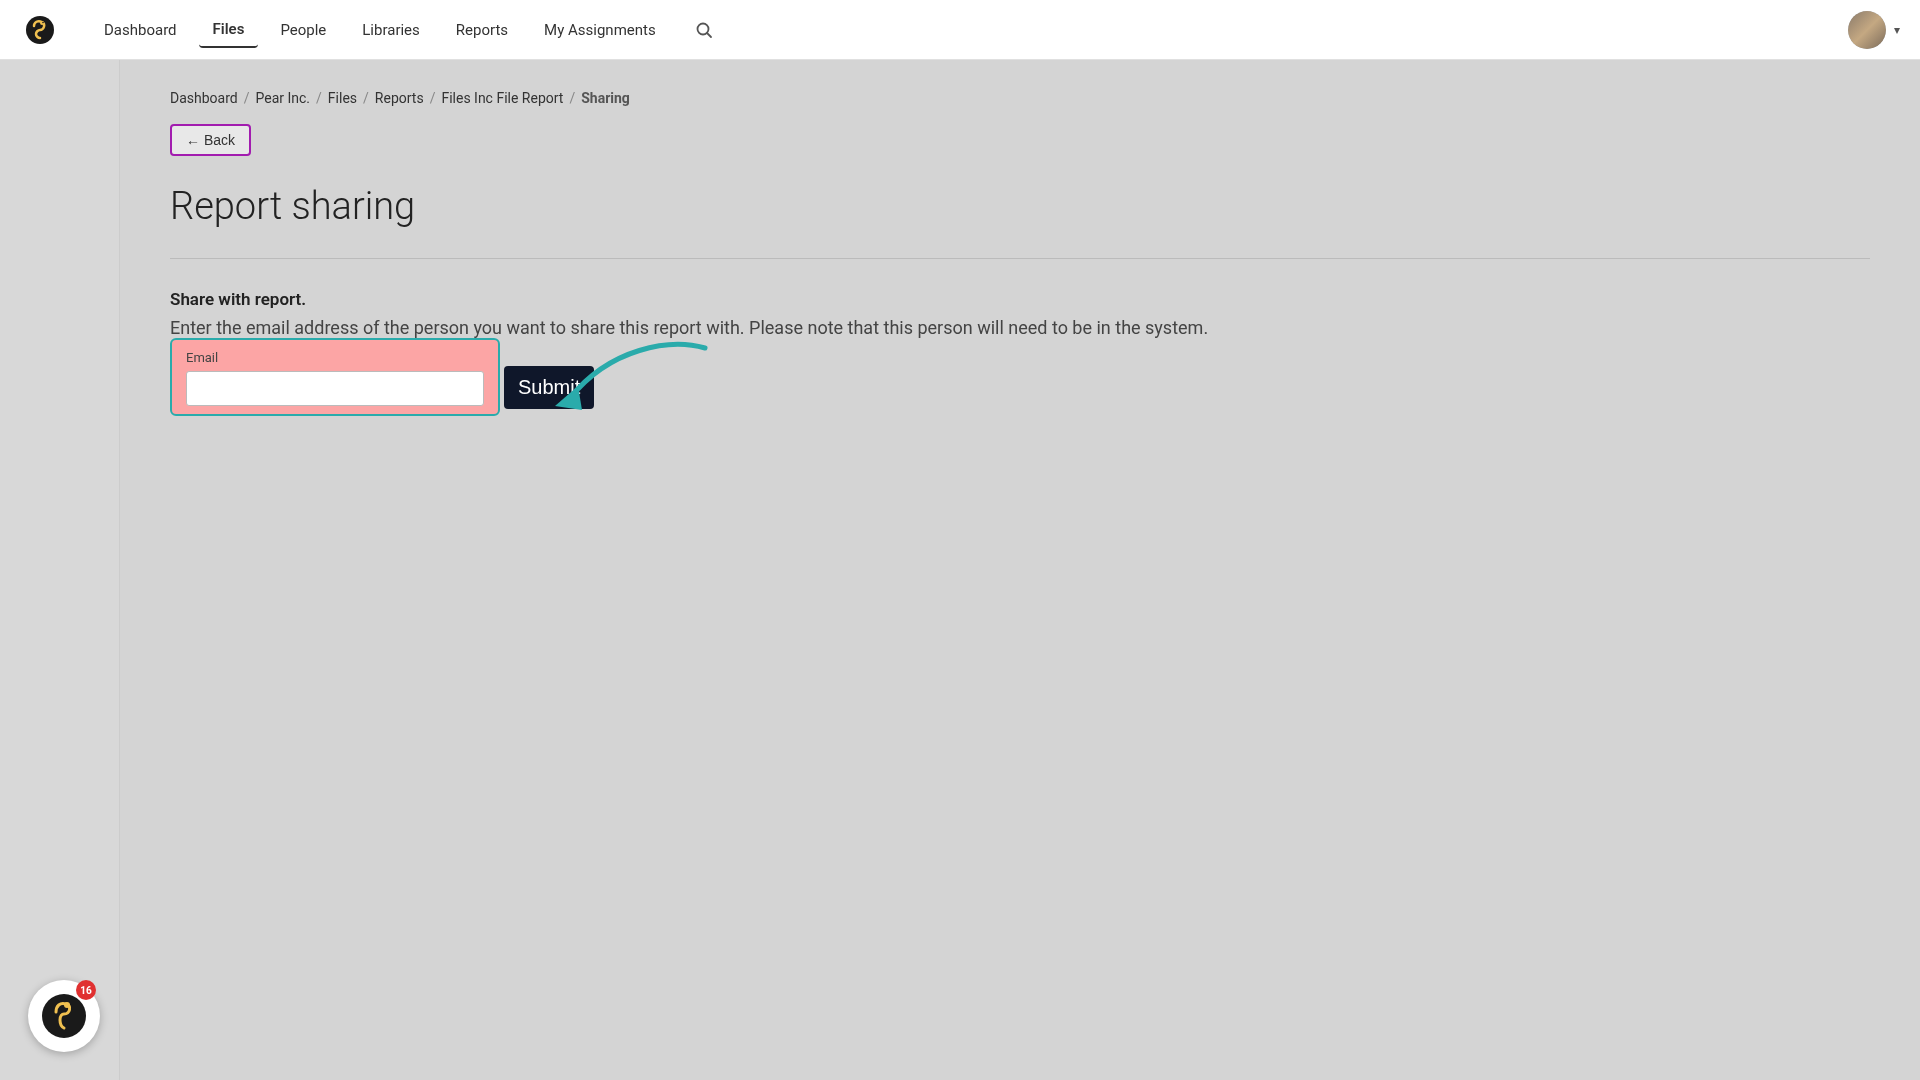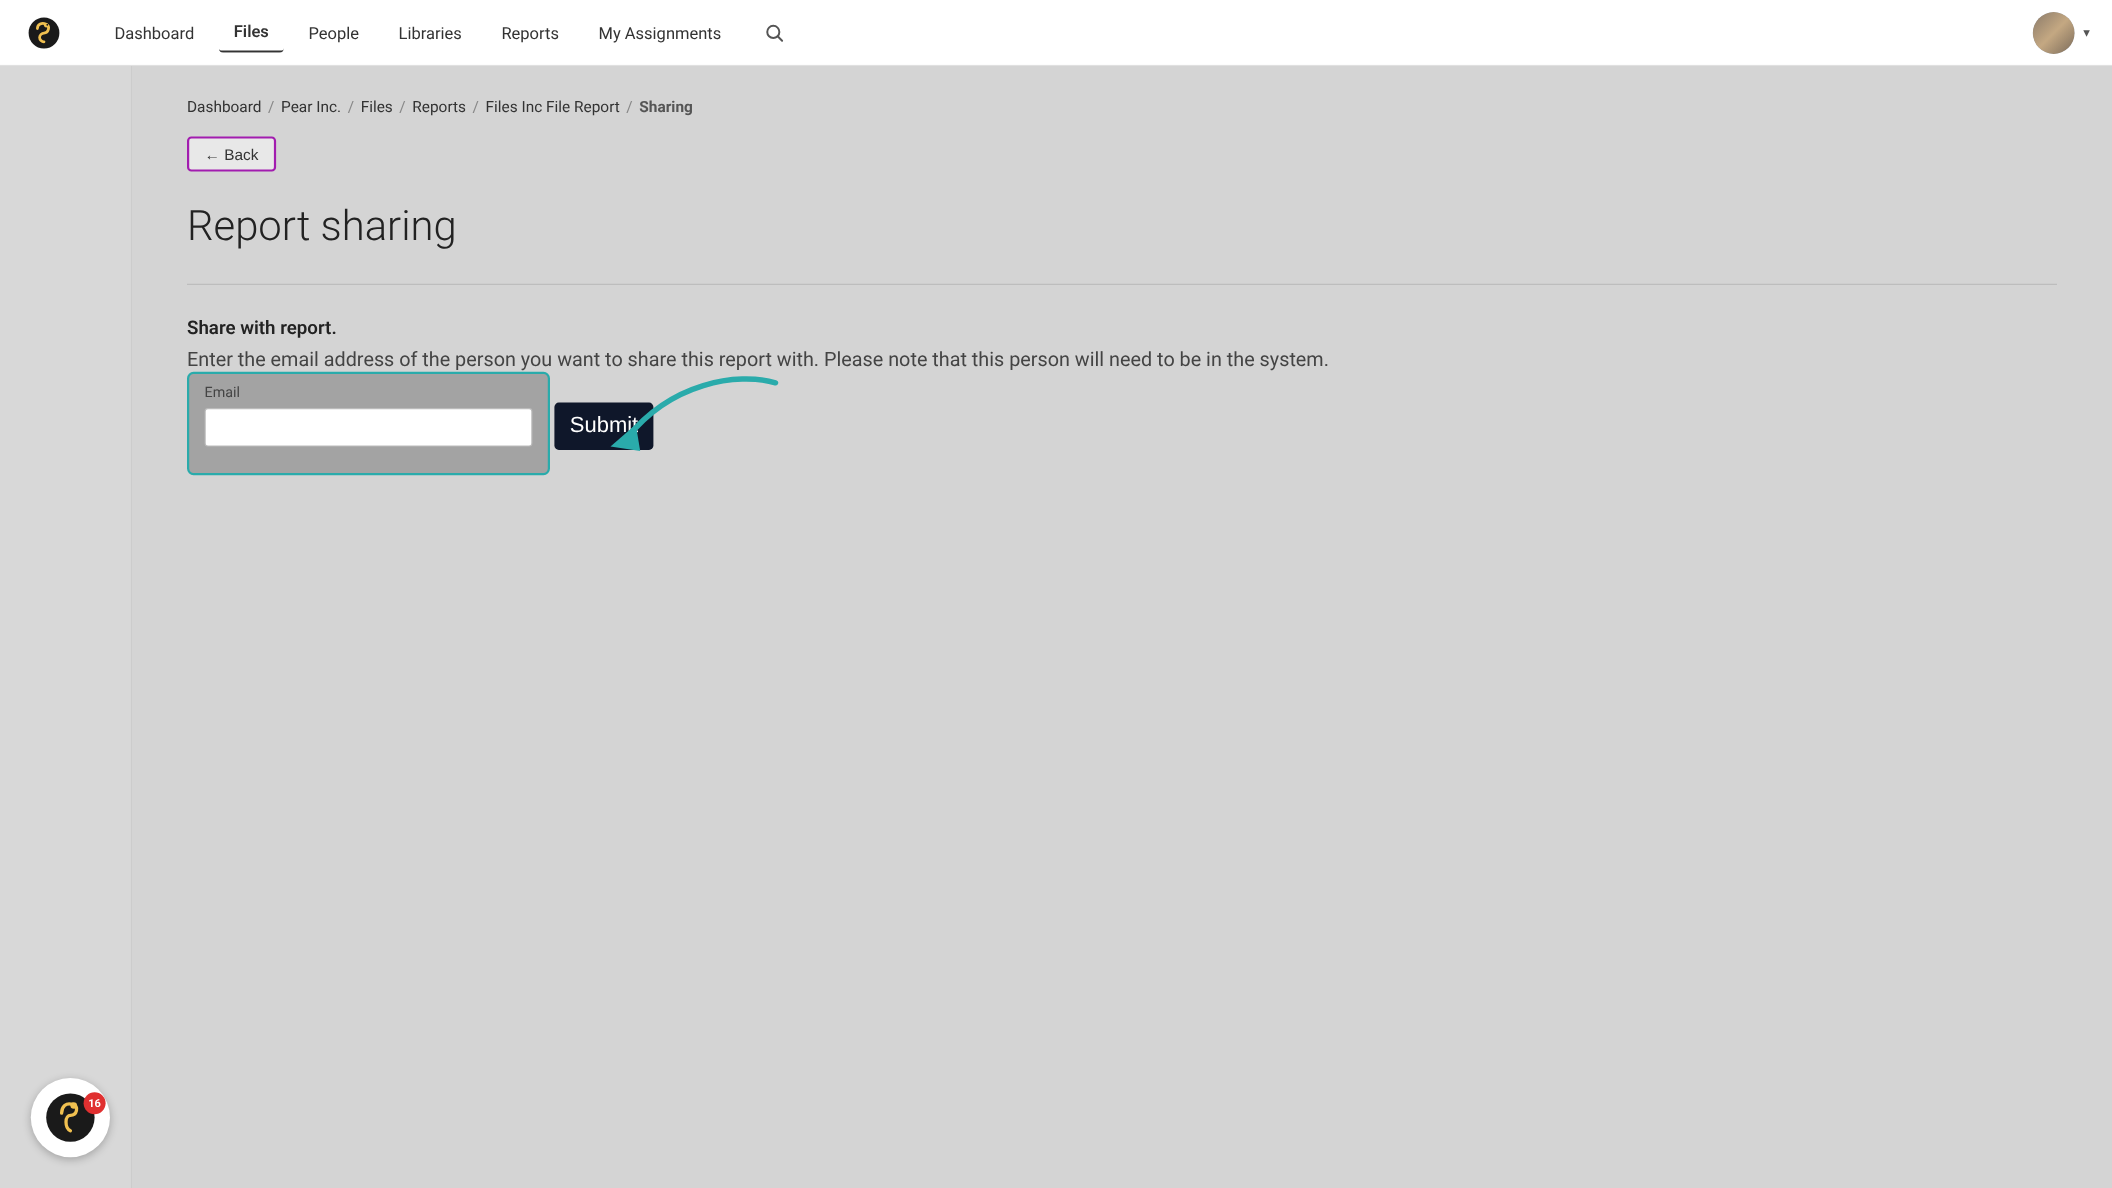--- a/index.html
+++ b/index.html
@@ -171,22 +171,22 @@
     }
 
     
     .email-form-container {
       position: relative;
       display: inline-block;
     }
     .email-field-wrapper {
       border: 2.5px solid #2aabab;
       border-radius: 6px;
-      padding: 10px 14px 24px;
-      background: #a3a3a3;
+      padding: 10px 14px 8px;
+      background: #fca5a5;
       width: 330px;
       display: block;
       margin-bottom: 16px;
     }
     .email-label {
       font-size: 13px;
       color: #444;
       display: block;
       margin-bottom: 6px;
     }
@@ -231,21 +231,21 @@
       background: #fff;
       border-radius: 50%;
       display: flex;
       align-items: center;
       justify-content: center;
       box-shadow: 0 2px 8px rgba(0,0,0,0.25);
       cursor: pointer;
     }
     .bottom-widget-badge {
       position: absolute;
-      top: 13px;
+      top: 0;
       right: 4px;
       background: #e03030;
       color: #fff;
       font-size: 10px;
       font-weight: bold;
       border-radius: 50%;
       width: 20px;
       height: 20px;
       display: flex;
       align-items: center;

